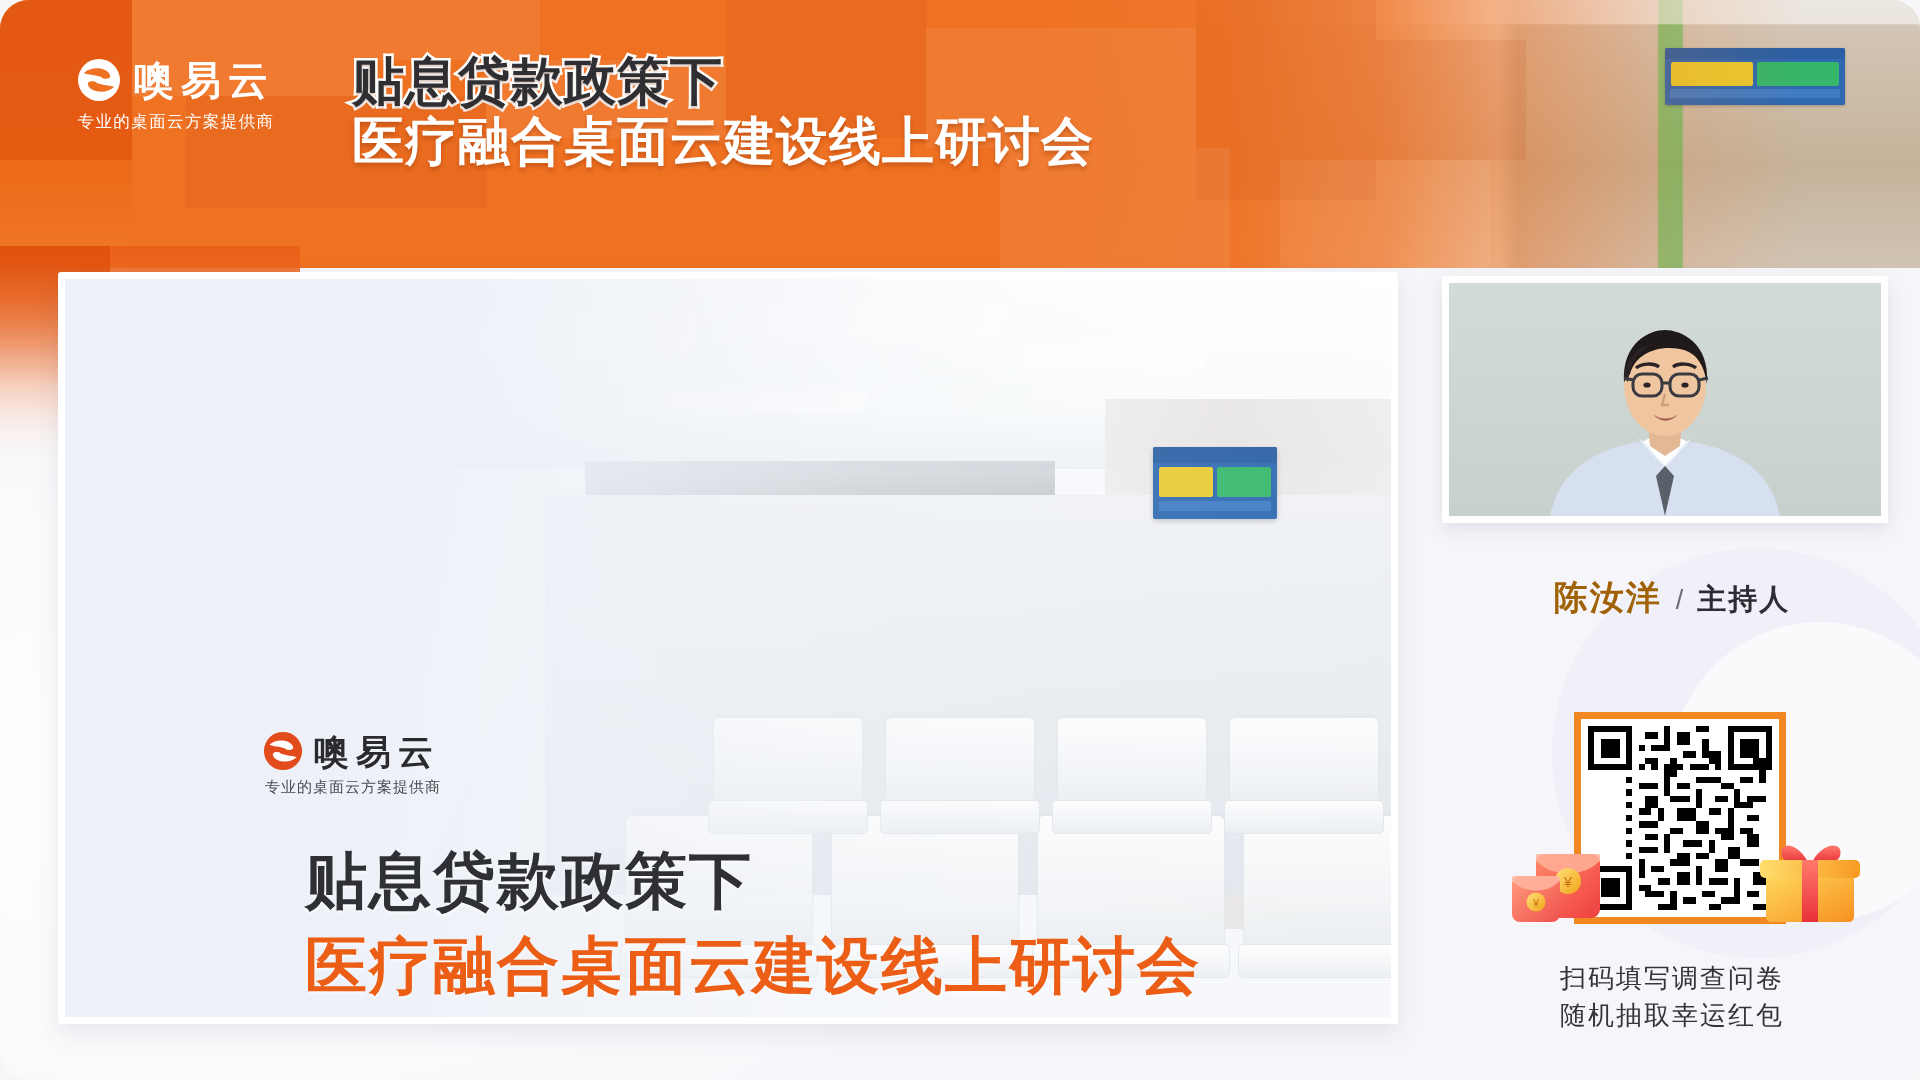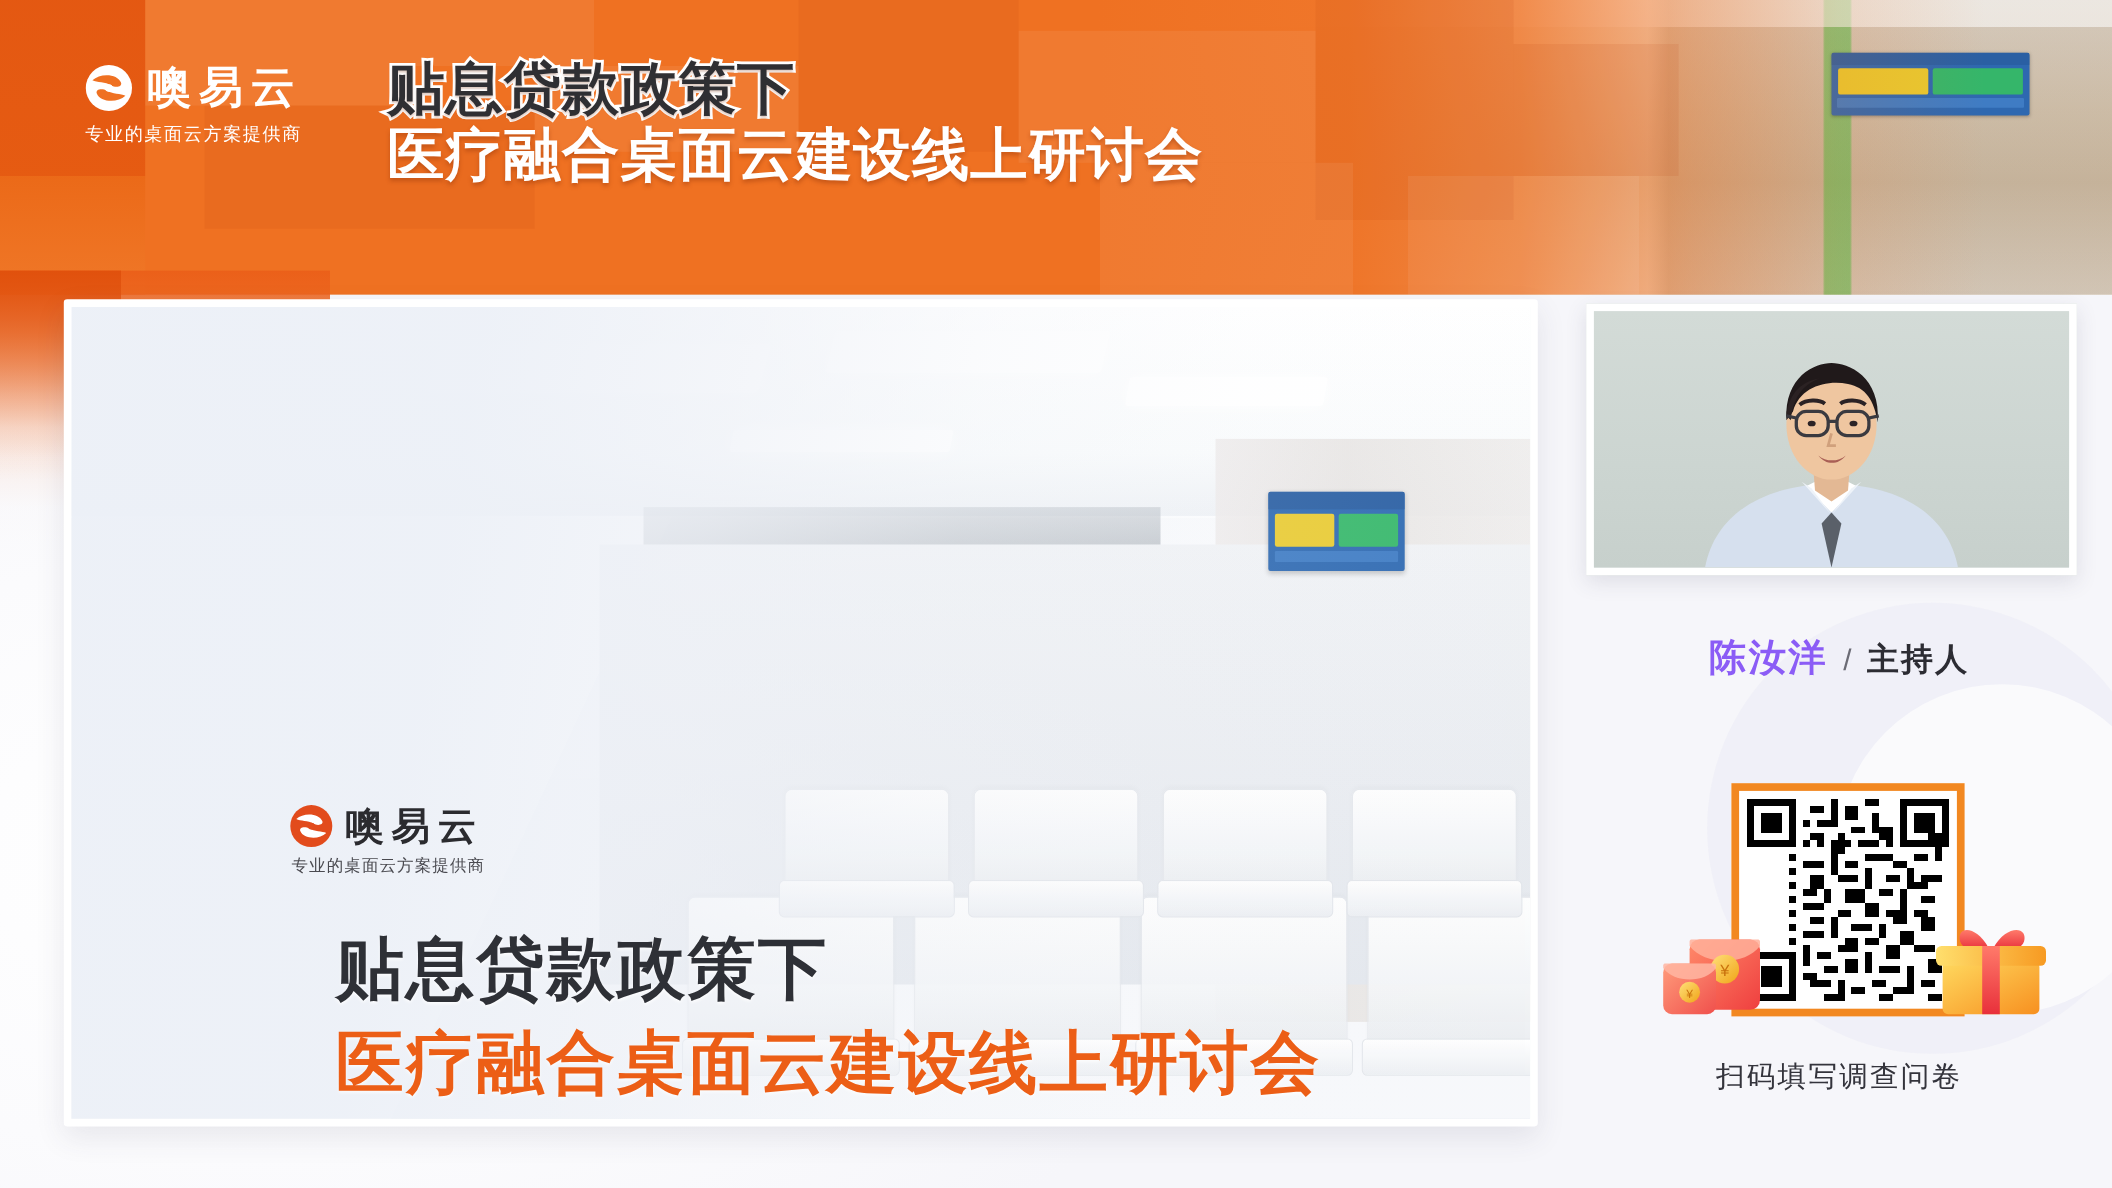--- a/index.html
+++ b/index.html
@@ -4,21 +4,21 @@
 <style>
   * { margin:0; padding:0; box-sizing:border-box; }
   html,body { width:1920px; height:1080px; overflow:hidden; }
   body {
     font-family:"Liberation Sans","DejaVu Sans",sans-serif;
     background:#f7f7fa;
     position:relative;
   }
 
   
-  #page { position:absolute; inset:0; overflow:hidden; background:#fafafc; }
+  #page { position:absolute; inset:0; overflow:hidden; background:#fafafc;border-radius:29px; }
 
   
   .body-bg{
     position:absolute; left:0; top:0; width:1920px; height:1080px;
     background:
       radial-gradient(ellipse 900px 500px at 12% 72%, #ffffff 0%, #fbfbfd 55%, #f6f6fa 100%),
       linear-gradient(180deg,#fdfdfe 0%, #f6f6fa 100%);
   }
 
   
@@ -267,21 +267,21 @@
     overflow:hidden;
   }
   .v-bg{position:absolute;inset:0;background:linear-gradient(180deg,#d3dbd7 0%,#ccd5d1 60%,#c7d0cc 100%);}
   .v-person{position:absolute;left:50%;transform:translateX(-50%);bottom:0;width:290px;height:200px;}
 
   .presenter{
     position:absolute;left:0;top:575px;width:496px;
     display:flex;align-items:baseline;justify-content:center;gap:14px;
     white-space:nowrap;
   }
-  .p-name{font-size:34px;font-weight:600;color:#8b5cf6;letter-spacing:2px;text-align:right;}
+  .p-name{font-size:34px;font-weight:600;color:#a16207;letter-spacing:2px;text-align:right;}
   .p-sep{font-size:27px;color:#6b6b75;font-weight:300;}
   .p-role{font-size:29px;font-weight:600;color:#2c2c33;letter-spacing:2px;}
 
   .qrwrap{position:absolute;left:150px;top:712px;width:212px;height:212px;}
   .qr{
     width:212px;height:212px;background:#ffffff;
     border:7px solid #f28821;padding:7px;
   }
   .qr svg{display:block;width:100%;height:100%;}
 
@@ -547,15 +547,16 @@
         <rect x="10" y="44" width="88" height="48" rx="5" fill="url(#gb)"></rect>
 
         <rect x="4" y="30" width="100" height="18" rx="5" fill="url(#gl)"></rect>
 
         <rect x="46" y="30" width="16" height="62" fill="url(#rb)"></rect>
       </svg>
     </div>
 
     <div class="qr-cap">
       <div>扫码填写调查问卷</div>
+      <div>随机抽取幸运红包</div>
     </div>
   </div>
 </div>
 
 </body></html>

